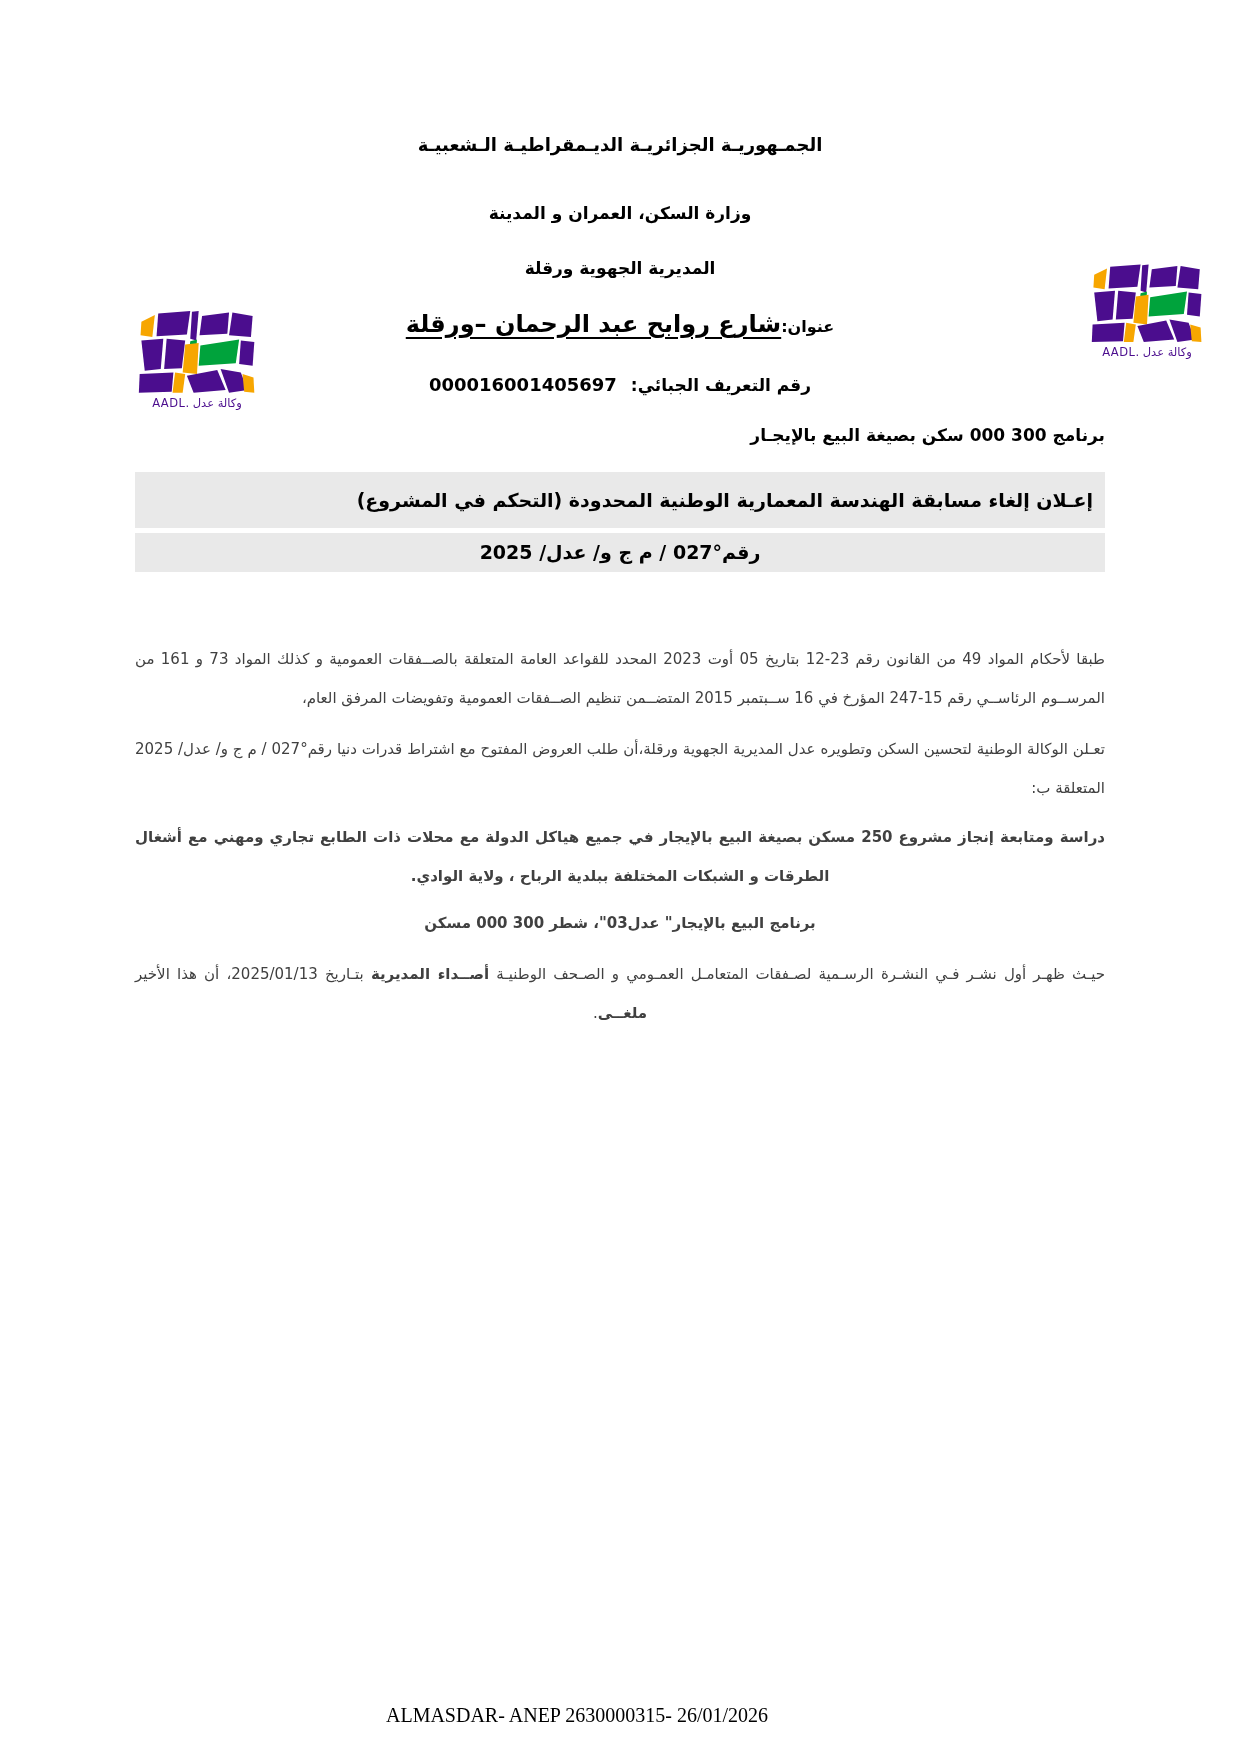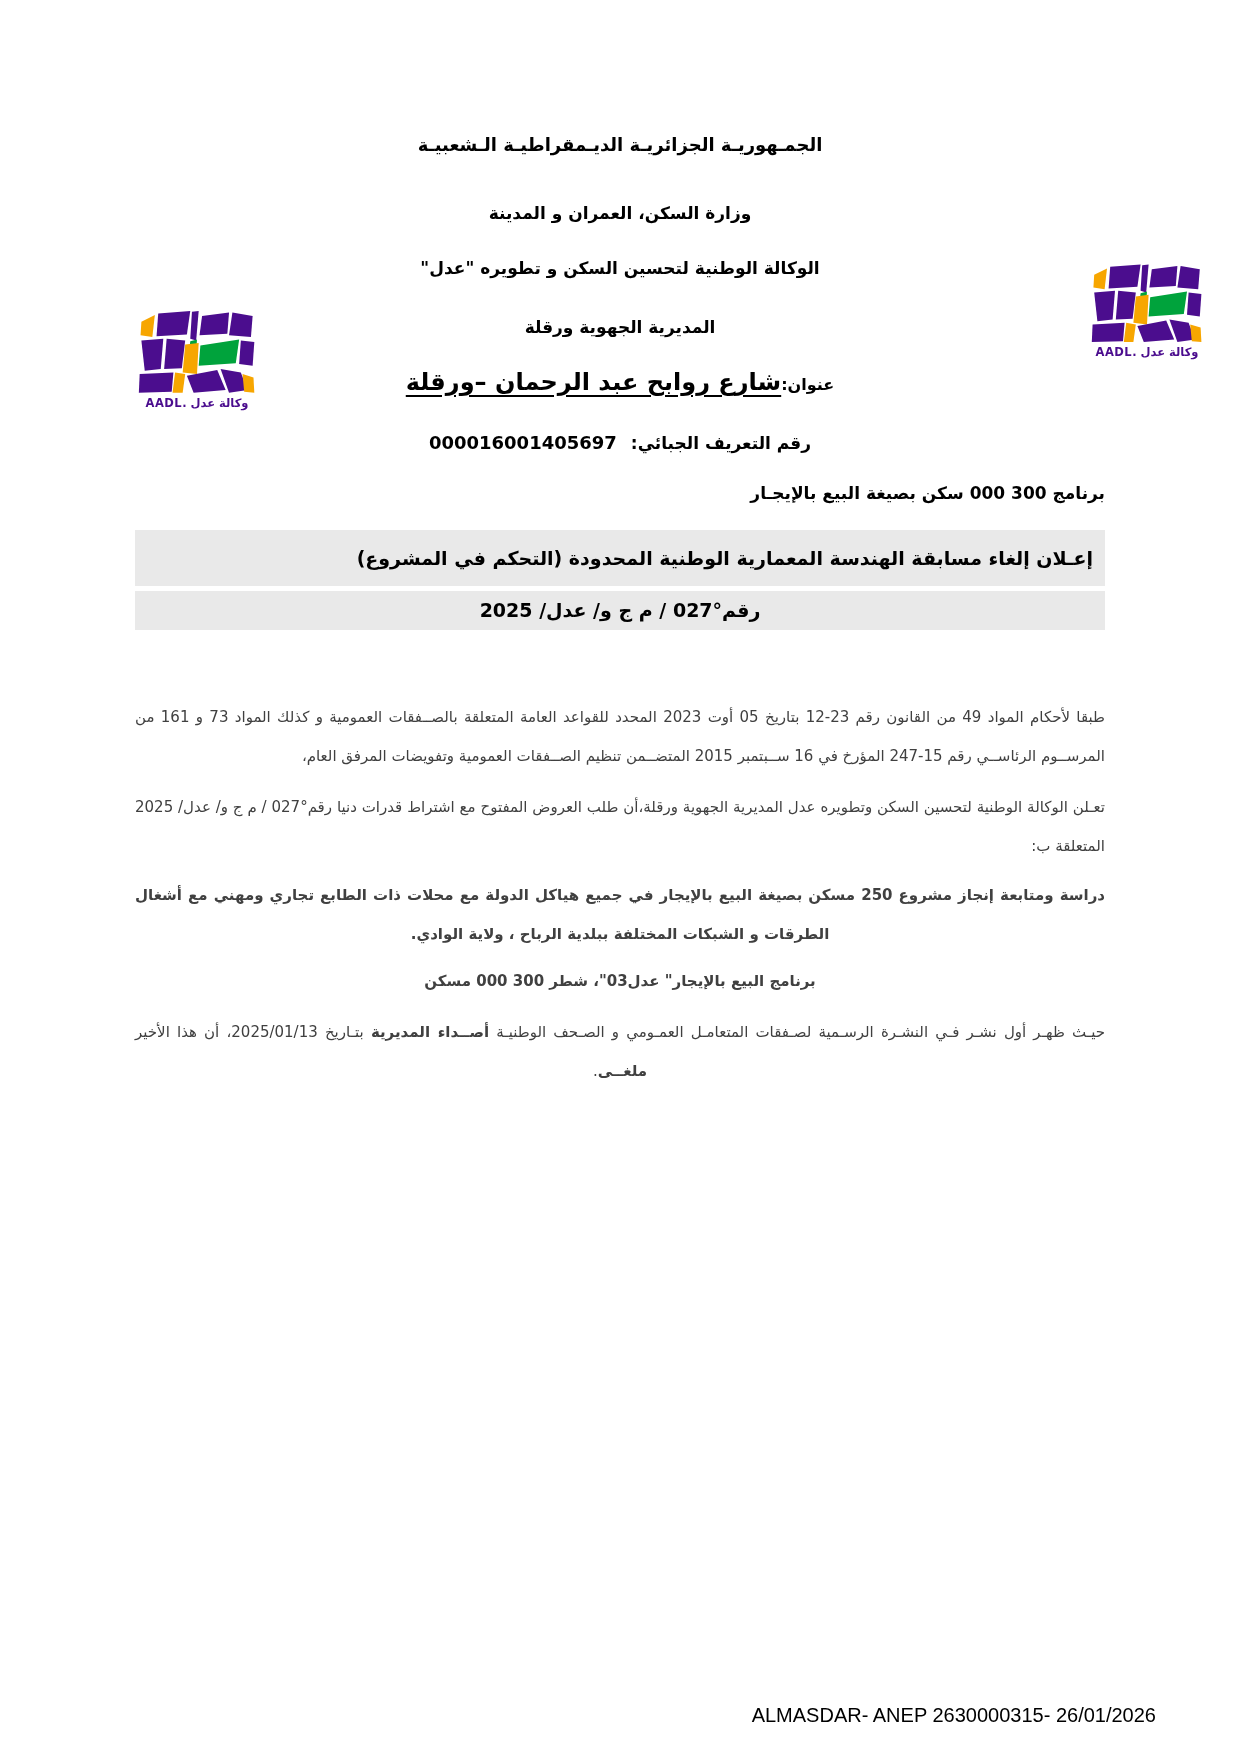--- a/index.html
+++ b/index.html
@@ -51,29 +51,29 @@
   .p5 { text-align:justify; text-align-last:center; }
   .bold-inline { font-weight:bold; }
 
   
   .logo { position:absolute; text-align:center; }
   .logo-left  { left:124px; top:308px; width:146px; }
   .logo-right { left:1084px; top:262px; width:126px; }
   .logo svg { display:block; margin:0 auto; }
   .logo-caption {
     margin-top:3px; direction:rtl;
-    font-size:11.5px; font-weight:bold; color:#4b0d8e;
+    font-size:11.5px; font-weight:normal; color:#4b0d8e;
     letter-spacing:0.5px; white-space:nowrap;
   }
   .mz-p { fill:#4b0d8e; } .mz-o { fill:#f7a600; } .mz-g { fill:#00a33c; }
 
   
   .footer {
-    position:absolute; left:16px; top:1704px; width:1140px; text-align:right;
-    font-family:Liberation Sans, sans-serif; font-size:20px; color:#000;
+    position:absolute; left:7px; top:1704px; width:1140px; text-align:center;
+    font-family:Liberation Serif, serif; font-size:20px; color:#000;
   }
 </style>
 </head>
 <body>
 
 <div class="page">
 
   <div class="logo logo-left">
     <svg width="118" height="85" viewBox="0 0 140 100" aria-hidden="true">
       <polygon class="mz-o" points="4,16 20,8 17,34 3,32"></polygon>
@@ -115,21 +115,20 @@
       <polygon class="mz-p" points="98,72 122,76 130,97 108,100"></polygon>
       <polygon class="mz-o" points="124,78 137,82 138,100 126,99"></polygon>
     </svg>
     <div class="logo-caption">وكالة عدل .AADL</div>
   </div>
 
   <div class="content">
 
     <div class="hline h1">الجمـهوريـة الجزائريـة الديـمقراطيـة الـشعبيـة</div>
     <div class="hline h2">وزارة السكن، العمران و المدينة</div>
-    <div class="hline h3">الوكالة الوطنية لتحسين السكن و تطويره "عدل"</div>
     <div class="hline h4">المديرية الجهوية ورقلة</div>
 
     <div class="addr"><span>عنوان:</span><span class="addr-value">شارع روابح عبد الرحمان  –ورقلة</span></div>
 
     <div class="tax"><span>رقم التعريف الجبائي:</span><span class="tax-value">000016001405697</span></div>
 
     <div class="program">برنامج 300 000 سكن بصيغة البيع بالإيجـار</div>
 
     <div class="notice-title">إعـلان إلغاء مسابقة الهندسة المعمارية الوطنية المحدودة (التحكم في المشروع)</div>
     <div class="notice-ref">رقم°027 / م ج و/ عدل/ 2025</div>

